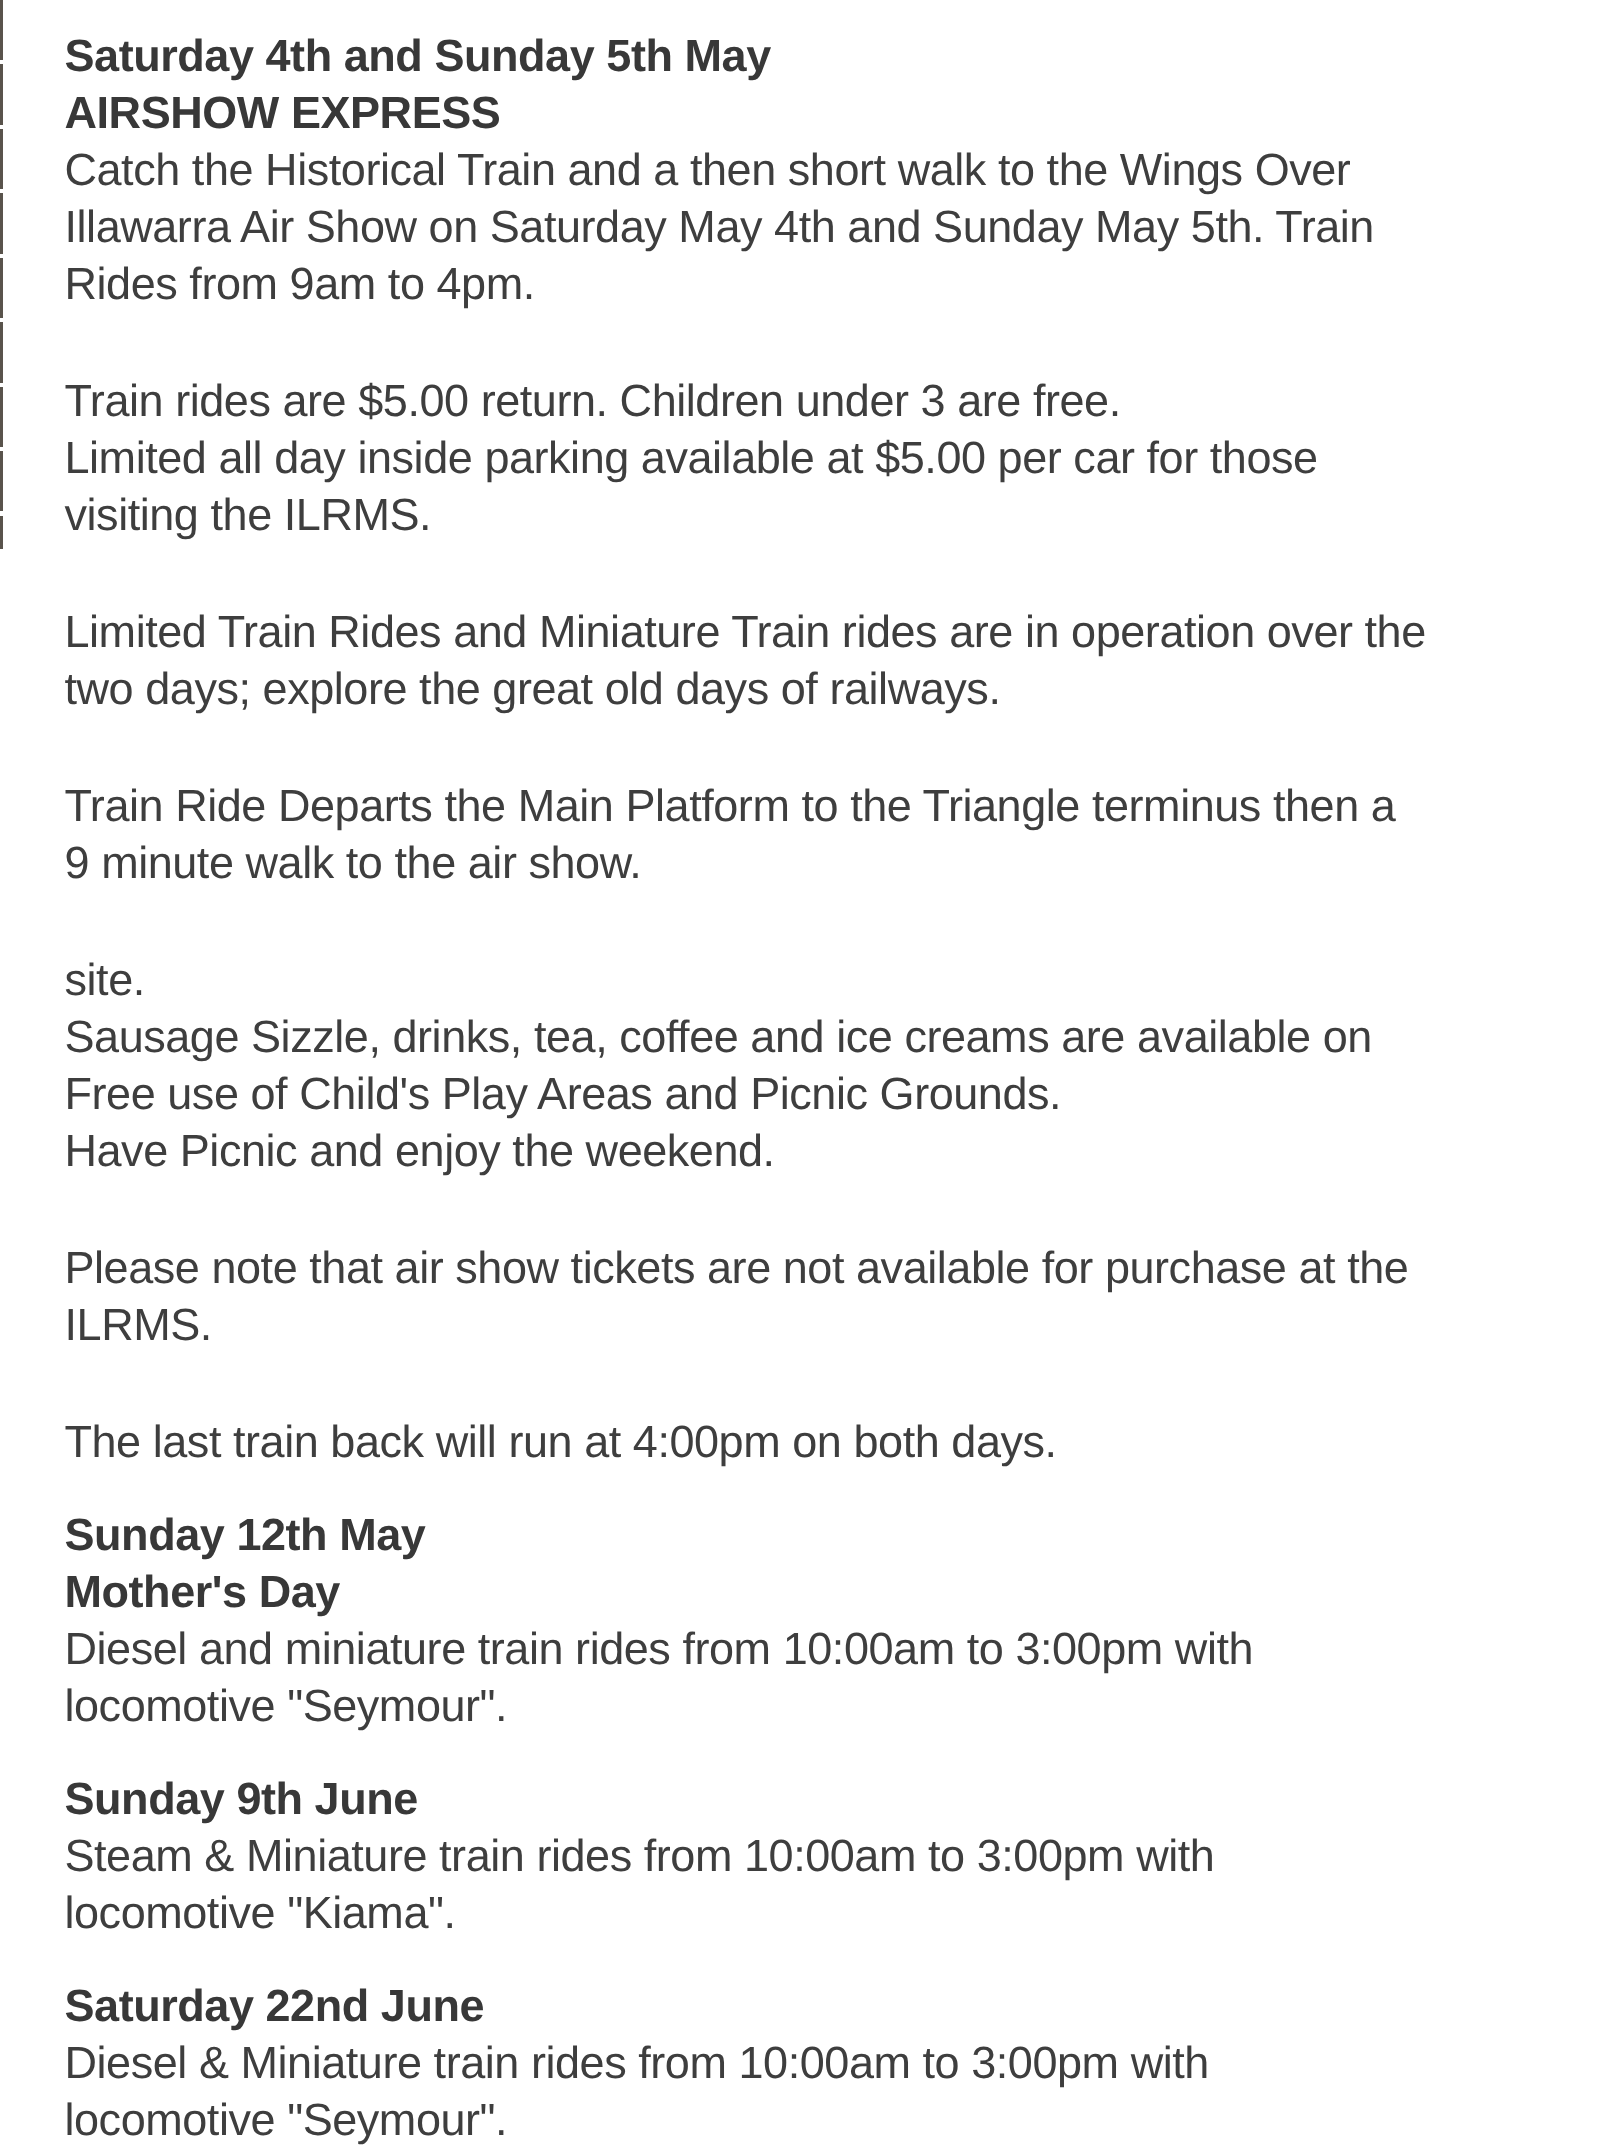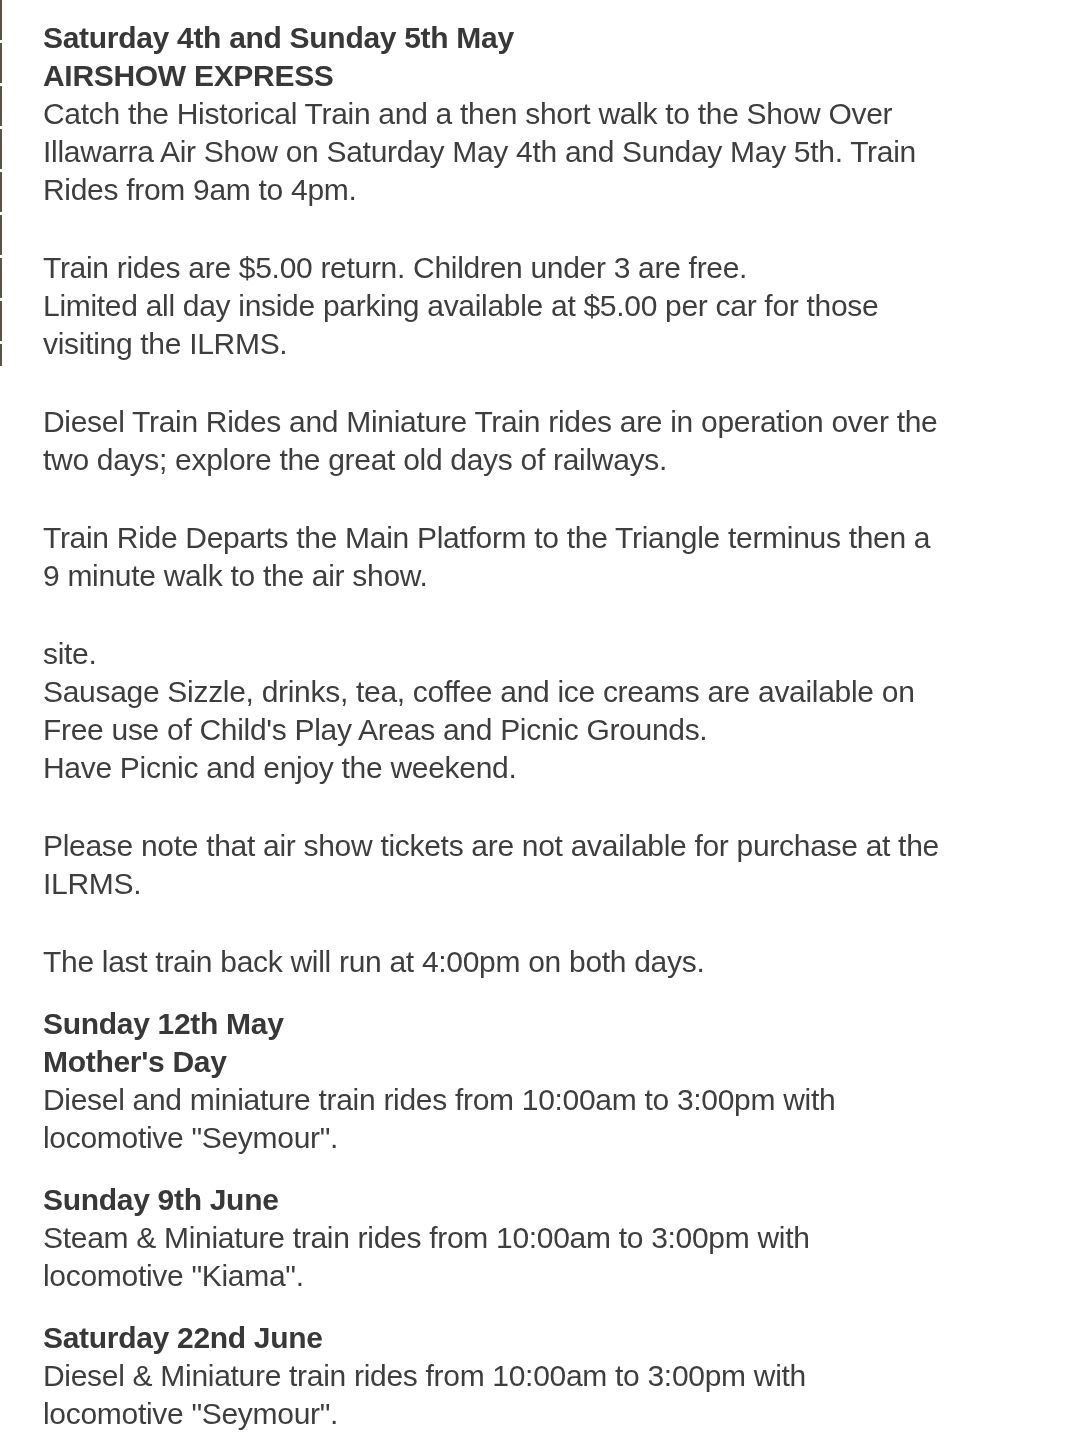--- a/index.html
+++ b/index.html
@@ -57,33 +57,33 @@
 
 <div id="page">
 
   <div id="left-artifact"></div>
 
   <div id="content">
 
     <div class="blk">
       <div class="ln b">Saturday 4th and Sunday 5th May</div>
       <div class="ln b">AIRSHOW EXPRESS</div>
-      <div class="ln">Catch the Historical Train and a then short walk to the Show Over</div>
+      <div class="ln">Catch the Historical Train and a then short walk to the Wings Over</div>
       <div class="ln">Illawarra Air Show on Saturday May 4th and Sunday May 5th. Train</div>
       <div class="ln">Rides from 9am to 4pm.</div>
     </div>
 
     <div class="blk gap">
       <div class="ln">Train rides are $5.00 return. Children under 3 are free.</div>
       <div class="ln">Limited all day inside parking available at $5.00 per car for those</div>
       <div class="ln">visiting the ILRMS.</div>
     </div>
 
     <div class="blk gap">
-      <div class="ln">Diesel Train Rides and Miniature Train rides are in operation over the</div>
+      <div class="ln">Limited Train Rides and Miniature Train rides are in operation over the</div>
       <div class="ln">two days; explore the great old days of railways.</div>
     </div>
 
     <div class="blk gap">
       <div class="ln">Train Ride Departs the Main Platform to the Triangle terminus then a</div>
       <div class="ln">9 minute walk to the air show.</div>
     </div>
 
     <div class="blk gap">
       <div class="ln">site.</div>

